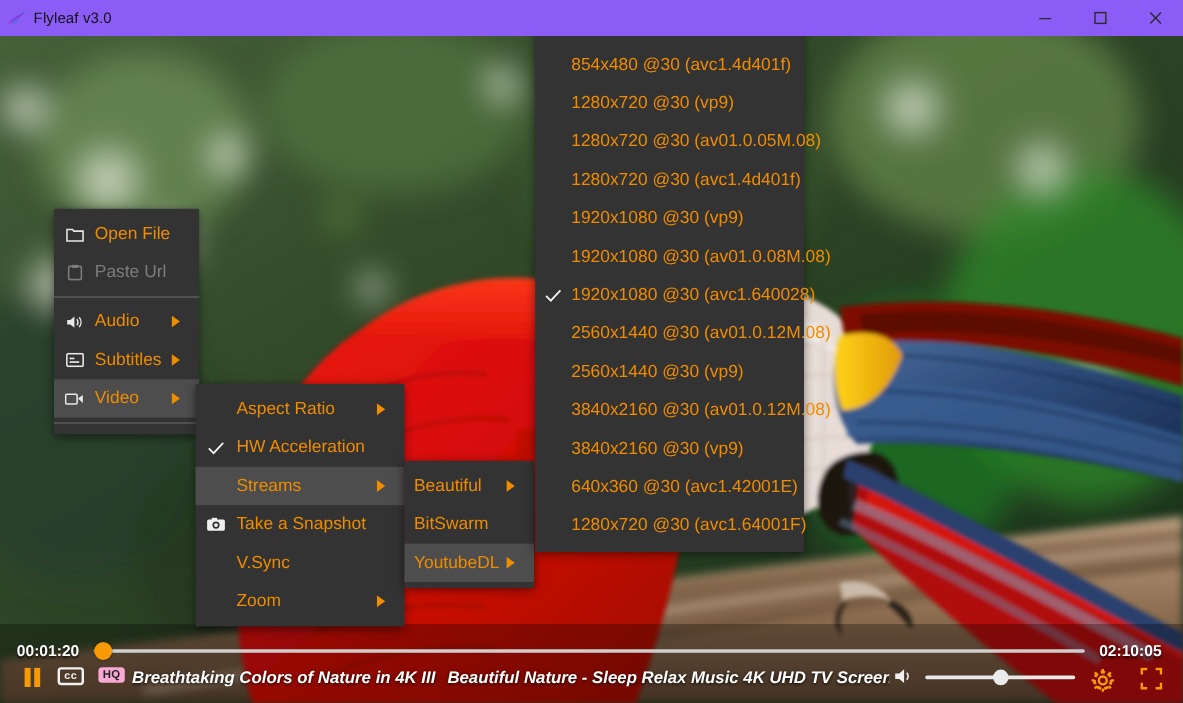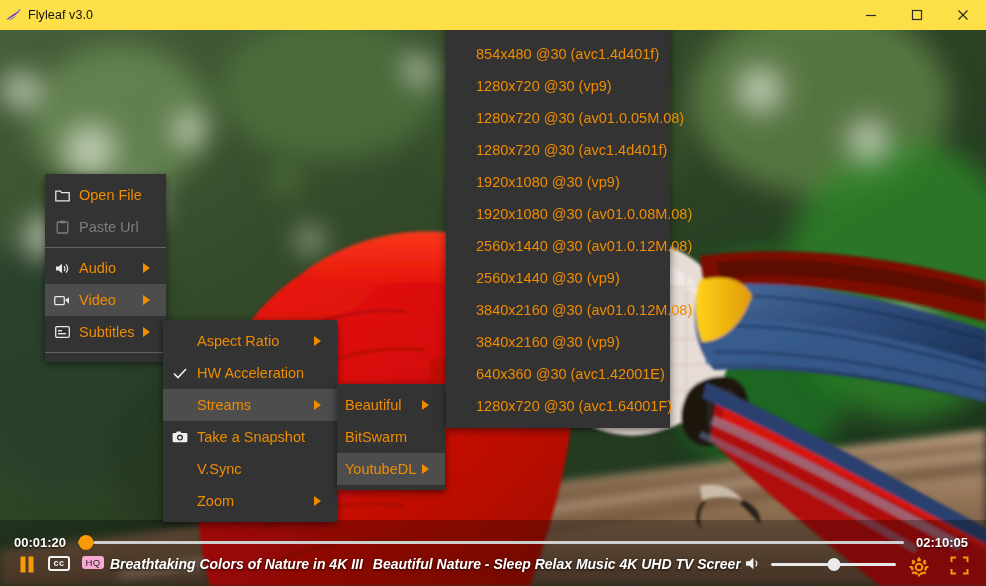--- a/index.html
+++ b/index.html
@@ -6,21 +6,21 @@
   body{
     width:986px;height:586px;overflow:hidden;
     font-family:"Liberation Sans", sans-serif;
     background:#1a1a1a;position:relative;
   }
   #app{position:absolute;inset:0;overflow:hidden;}
 
   
   .titlebar{
     position:absolute;left:0;top:0;width:986px;height:30px;
-    background:#fde047;display:flex;align-items:center;
+    background:#8b5cf6;display:flex;align-items:center;
     box-sizing:border-box;z-index:60;
   }
   .tb-icon{width:28px;height:30px;display:flex;align-items:center;justify-content:center;}
   .tb-title{font-size:12.5px;color:#111;letter-spacing:.1px;}
   .tb-spacer{flex:1;}
   .tb-btn{width:46px;height:30px;display:flex;align-items:center;justify-content:center;}
   .tb-btn svg{display:block;}
 
   
   .video{position:absolute;left:0;top:30px;width:986px;height:556px;overflow:hidden;background:#2d3b28;}
@@ -66,21 +66,21 @@
   .seek-knob{position:absolute;width:15px;height:15px;border-radius:50%;background:#f79a06;
              transform:translateX(-50%);box-shadow:0 0 2px rgba(0,0,0,.5);}
 
   .ctrlrow{position:absolute;left:0;top:36px;width:986px;height:30px;display:flex;align-items:flex-start;}
   .c-pause{width:30px;margin-left:12px;display:flex;align-items:center;justify-content:center;}
   .c-cc{width:34px;display:flex;align-items:center;justify-content:center;}
   .c-hq{width:34px;display:flex;align-items:center;justify-content:center;}
   .badge-cc{border:2px solid #f2f2f2;border-radius:3px;color:#f2f2f2;font-size:9px;
             font-weight:bold;padding:1px 3px;line-height:9px;letter-spacing:.5px;}
   .badge-hq{background:#f9a8d4;border-radius:3px;color:#232323;font-size:9.5px;
-            font-weight:normal;padding:2px 4px;line-height:9px;letter-spacing:.3px;}
+            font-weight:bold;padding:2px 4px;line-height:9px;letter-spacing:.3px;}
   .c-title{flex:1;color:#fff;font-size:14px;font-weight:bold;font-style:italic;
            white-space:nowrap;overflow:hidden;text-shadow:0 1px 3px rgba(0,0,0,.85);
            display:flex;align-items:center;gap:5px;}
   .c-vol{width:26px;display:flex;align-items:center;justify-content:center;}
   .volbar{position:relative;width:125px;height:16px;display:flex;align-items:center;margin:0 4px;}
   .volbar .vt{position:absolute;left:0;right:0;height:3px;background:#e8e8e8;border-radius:2px;}
   .volbar .vk{position:absolute;width:13px;height:13px;border-radius:50%;background:#ebebeb;
               transform:translateX(-50%);}
   .c-gear{width:38px;display:flex;align-items:center;justify-content:center;}
   .c-fs{width:42px;display:flex;align-items:center;justify-content:center;margin-right:6px;}
@@ -306,44 +306,44 @@
         </svg>
       </span>
       <span class="lbl">Audio</span>
       <span class="arr">
         <svg width="8" height="10" viewBox="0 0 8 10">
             <path d="M0 0 L7 5 L0 10 Z" fill="#f08c00"></path>
           </svg>
       </span>
     </div>
 
-    <div class="mi sel">
-      <span class="gut">
-        <svg width="16" height="11" viewBox="0 0 16 11">
-          <rect x="0.7" y="1.6" width="9.6" height="8" fill="none" stroke="#e8e8e8" stroke-width="1.3" rx="1"></rect>
-          <path d="M11 5 L15 2.2 V8.8 Z" fill="#e8e8e8"></path>
-        </svg>
-      </span>
-      <span class="lbl">Video</span>
-      <span class="arr">
-        <svg width="8" height="10" viewBox="0 0 8 10">
-            <path d="M0 0 L7 5 L0 10 Z" fill="#f08c00"></path>
-          </svg>
-      </span>
-    </div>
-
     <div class="mi">
       <span class="gut">
         <svg width="15" height="12" viewBox="0 0 15 12">
           <rect x="0.7" y="0.7" width="13.6" height="10.6" fill="none" stroke="#e8e8e8" stroke-width="1.3" rx="1.2"></rect>
           <rect x="3" y="4" width="4" height="1.4" fill="#e8e8e8"></rect>
           <rect x="3" y="7" width="8" height="1.4" fill="#e8e8e8"></rect>
         </svg>
       </span>
       <span class="lbl">Subtitles</span>
+      <span class="arr">
+        <svg width="8" height="10" viewBox="0 0 8 10">
+            <path d="M0 0 L7 5 L0 10 Z" fill="#f08c00"></path>
+          </svg>
+      </span>
+    </div>
+
+    <div class="mi sel">
+      <span class="gut">
+        <svg width="16" height="11" viewBox="0 0 16 11">
+          <rect x="0.7" y="1.6" width="9.6" height="8" fill="none" stroke="#e8e8e8" stroke-width="1.3" rx="1"></rect>
+          <path d="M11 5 L15 2.2 V8.8 Z" fill="#e8e8e8"></path>
+        </svg>
+      </span>
+      <span class="lbl">Video</span>
       <span class="arr">
         <svg width="8" height="10" viewBox="0 0 8 10">
             <path d="M0 0 L7 5 L0 10 Z" fill="#f08c00"></path>
           </svg>
       </span>
     </div>
 
     <div class="sep"></div>
 
   </div>
@@ -451,20 +451,28 @@
       <span class="gut"></span>
       <span class="lbl">1280x720 @30 (avc1.4d401f)</span>
     </div>
     <div class="mi">
       <span class="gut"></span>
       <span class="lbl">1920x1080 @30 (vp9)</span>
     </div>
     <div class="mi">
       <span class="gut"></span>
       <span class="lbl">1920x1080 @30 (av01.0.08M.08)</span>
+    </div>
+    <div class="mi">
+      <span class="gut">
+        <svg width="14" height="11" viewBox="0 0 14 11">
+            <path d="M1 5.6 L5 9.6 L13 1" fill="none" stroke="#f3f3f3" stroke-width="1.5"></path>
+          </svg>
+      </span>
+      <span class="lbl">1920x1080 @30 (avc1.640028)</span>
     </div>
     <div class="mi">
       <span class="gut"></span>
       <span class="lbl">2560x1440 @30 (av01.0.12M.08)</span>
     </div>
     <div class="mi">
       <span class="gut"></span>
       <span class="lbl">2560x1440 @30 (vp9)</span>
     </div>
     <div class="mi">

